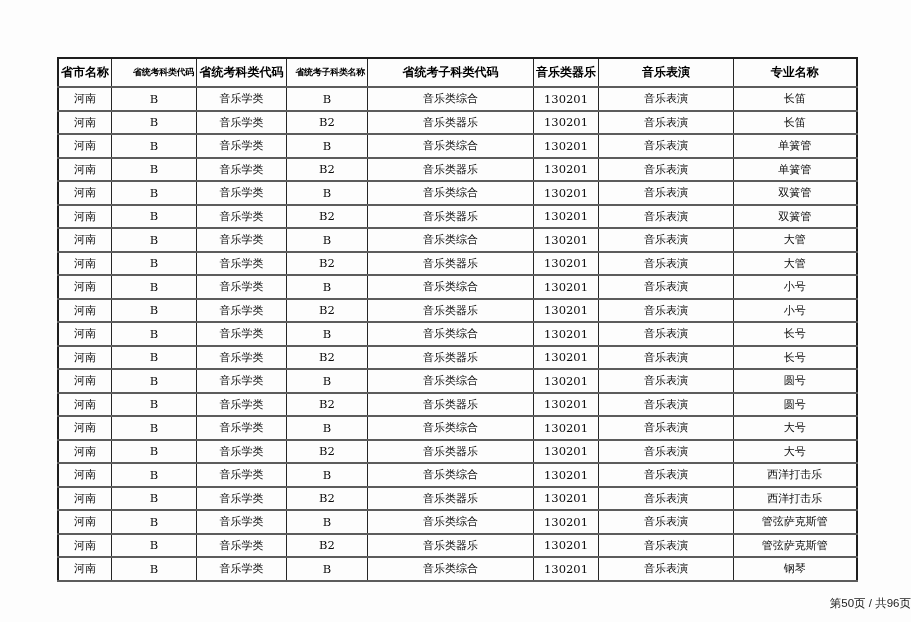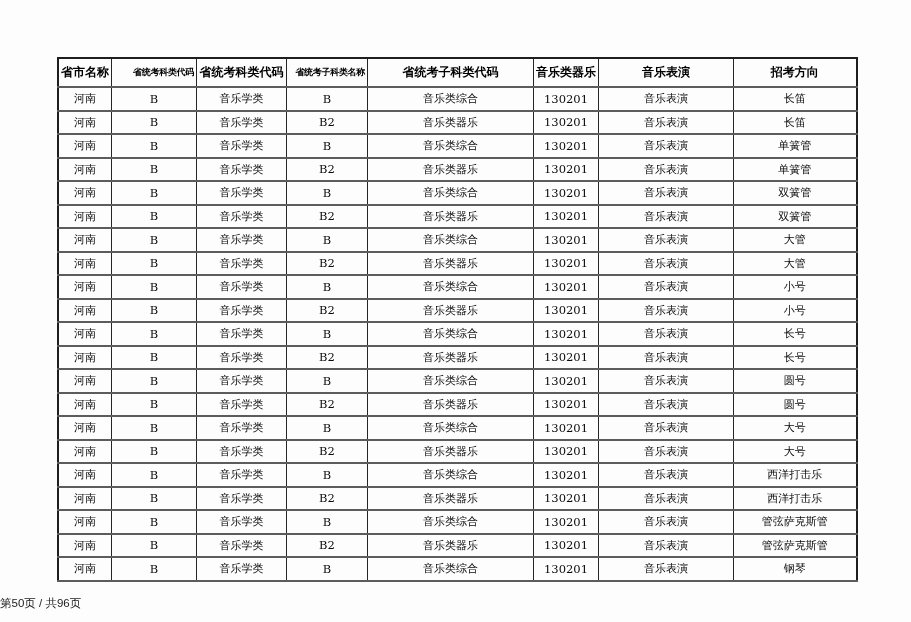--- a/index.html
+++ b/index.html
@@ -54,21 +54,21 @@
   }
   table.data-table td.code-cell {
     font-family: "DejaVu Serif", "Liberation Serif", serif;
     font-size: 11.5px;
   }
   .footer {
     position: absolute;
     left: 0;
     top: 596px;
     width: 911px;
-    text-align: left;
+    text-align: right;
     font-size: 11.5px;
     color: #1c1c1c;
   }
 </style>
 </head>
 <body>
 
 <div class="page">
 
   <table class="data-table">
@@ -84,21 +84,21 @@
       </colgroup>
     <thead>
       <tr>
         <th>省市名称</th>
         <th class="hdr-small">省统考科类代码</th>
         <th>省统考科类代码</th>
         <th class="hdr-small">省统考子科类名称</th>
         <th>省统考子科类代码</th>
         <th>音乐类器乐</th>
         <th>音乐表演</th>
-        <th>招考方向</th>
+        <th>专业名称</th>
       </tr>
     </thead>
     <tbody>
         <tr>
           <td>河南</td>
           <td class="code-cell">B</td>
           <td>音乐学类</td>
           <td class="code-cell">B</td>
           <td>音乐类综合</td>
           <td class="code-cell">130201</td>

